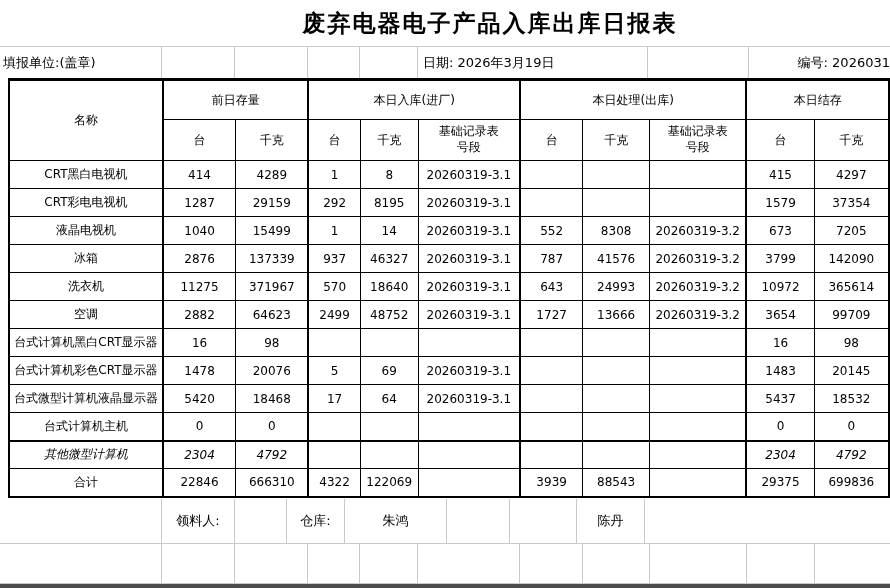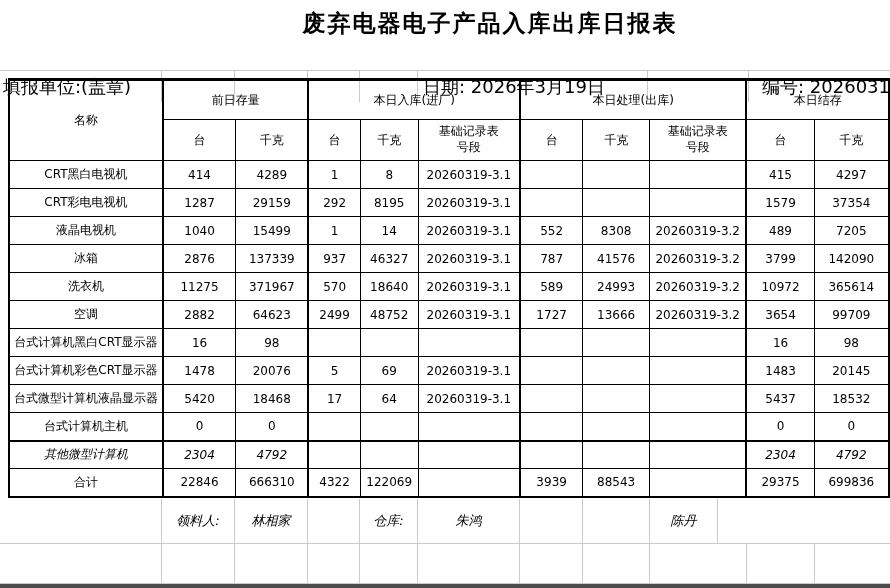--- a/index.html
+++ b/index.html
@@ -2,42 +2,42 @@
 <html><head>
 <meta charset="utf-8">
 <style>
   html,body{margin:0;padding:0;}
   body{width:890px;height:588px;position:relative;background:#fff;overflow:hidden;
        font-family:"DejaVu Sans",sans-serif;color:#000;}
   .title{position:absolute;top:8px;left:90px;width:800px;text-align:center;
          font-size:23px;font-weight:bold;letter-spacing:2px;white-space:nowrap;}
   
   .inforow{position:absolute;top:46px;left:0;width:890px;height:32px;display:flex;
-           border-top:1px solid #c9c9c9;box-sizing:border-box;font-size:18px;margin-top:24px;}
+           border-top:1px solid #c9c9c9;box-sizing:border-box;font-size:13px;}
   .inforow .fc{border-right:1px solid #c9c9c9;box-sizing:border-box;height:100%;
                display:flex;align-items:center;flex:none;overflow:hidden;white-space:nowrap;}
   .inforow .fc:last-child{border-right:none;}
   .pl3{padding-left:3px;}
   .pl5{padding-left:5px;}
   .serial-cell{justify-content:flex-end;}
   
   .report-table{position:absolute;top:78px;left:8px;border-collapse:collapse;table-layout:fixed;
                 border:2px solid #000;border-top:3px solid #000;}
   .report-table th,.report-table td{border:1px solid #000;text-align:center;vertical-align:middle;
                 font-size:12px;font-weight:normal;padding:0;overflow:hidden;white-space:nowrap;}
   .report-table thead tr.h1{height:40px;}
   .report-table thead tr.h2{height:41px;}
   .report-table tbody tr{height:28px;}
   .report-table .tl{border-left-width:2px;}
   .report-table .tt{border-top-width:2px;font-style:italic;}
   .w5{display:inline-block;width:62px;line-height:1.3;white-space:normal;}
   
   .sigrow{position:absolute;top:499px;left:0;width:890px;height:44px;display:flex;font-size:13px;}
   .sigrow .fc{border-right:1px solid #c9c9c9;box-sizing:border-box;flex:none;height:100%;
-              display:flex;align-items:center;justify-content:center;overflow:hidden;white-space:nowrap;font-style:italic;}
+              display:flex;align-items:center;justify-content:center;overflow:hidden;white-space:nowrap;}
   .sigrow .fc:last-child{border-right:none;}
   .gridrow{position:absolute;top:543px;left:0;width:890px;height:41px;display:flex;
            border-top:1px solid #c9c9c9;border-bottom:1px solid #c9c9c9;box-sizing:border-box;}
   .gridrow .fc{border-right:1px solid #c9c9c9;box-sizing:border-box;flex:none;height:100%;}
   .gridrow .fc:last-child{border-right:none;}
   .darkbar{position:absolute;top:584px;left:0;width:890px;height:4px;background:#4b4b4b;}
 </style>
 </head>
 <body>
 
@@ -121,21 +121,21 @@
       <tr>
         <td>液晶电视机</td>
         <td class="tl">1040</td>
         <td>15499</td>
         <td class="tl">1</td>
         <td>14</td>
         <td>20260319-3.1</td>
         <td class="tl">552</td>
         <td>8308</td>
         <td>20260319-3.2</td>
-        <td class="tl">489</td>
+        <td class="tl">673</td>
         <td>7205</td>
       </tr>
       <tr>
         <td>冰箱</td>
         <td class="tl">2876</td>
         <td>137339</td>
         <td class="tl">937</td>
         <td>46327</td>
         <td>20260319-3.1</td>
         <td class="tl">787</td>
@@ -144,21 +144,21 @@
         <td class="tl">3799</td>
         <td>142090</td>
       </tr>
       <tr>
         <td>洗衣机</td>
         <td class="tl">11275</td>
         <td>371967</td>
         <td class="tl">570</td>
         <td>18640</td>
         <td>20260319-3.1</td>
-        <td class="tl">589</td>
+        <td class="tl">643</td>
         <td>24993</td>
         <td>20260319-3.2</td>
         <td class="tl">10972</td>
         <td>365614</td>
       </tr>
       <tr>
         <td>空调</td>
         <td class="tl">2882</td>
         <td>64623</td>
         <td class="tl">2499</td>
@@ -247,21 +247,20 @@
         <td></td>
         <td class="tl">29375</td>
         <td>699836</td>
       </tr>
     </tbody>
   </table>
 
   <div class="sigrow">
     <div class="fc" style="width:162px"></div>
     <div class="fc" style="width:73px">领料人:</div>
-    <div class="fc" style="width:73px">林相家</div>
     <div class="fc" style="width:52px"></div>
     <div class="fc" style="width:58px">仓库:</div>
     <div class="fc" style="width:102px">朱鸿</div>
     <div class="fc" style="width:63px"></div>
     <div class="fc" style="width:67px"></div>
     <div class="fc" style="width:68px">陈丹</div>
     <div class="fc" style="width:75px"></div>
   </div>
 
   <div class="gridrow">

